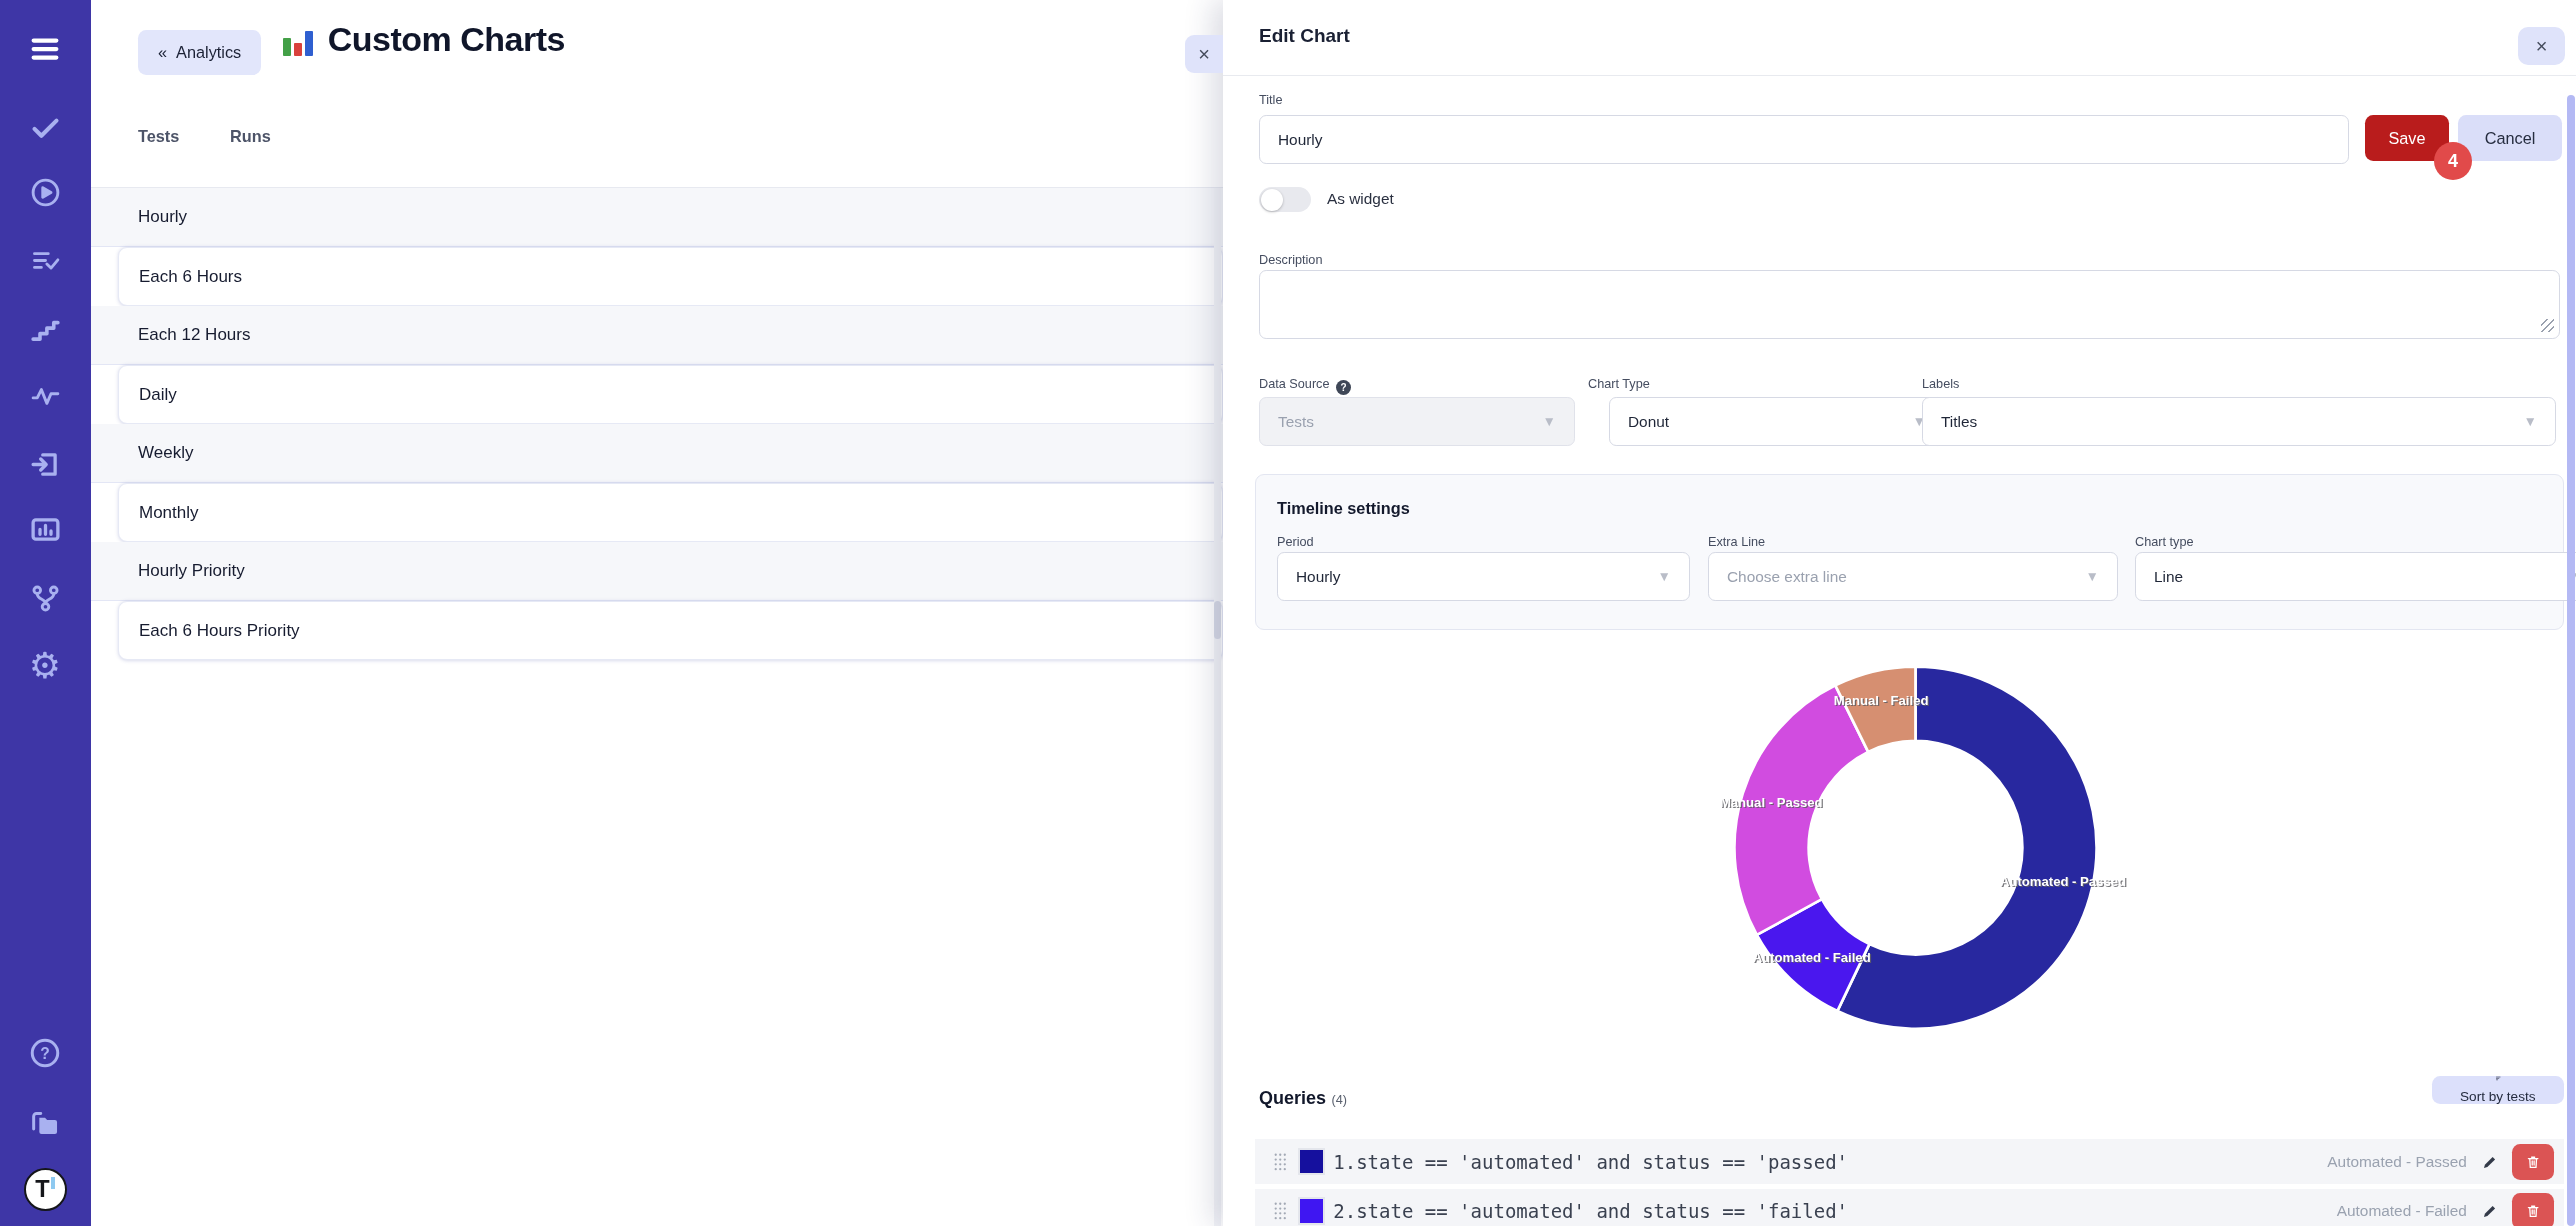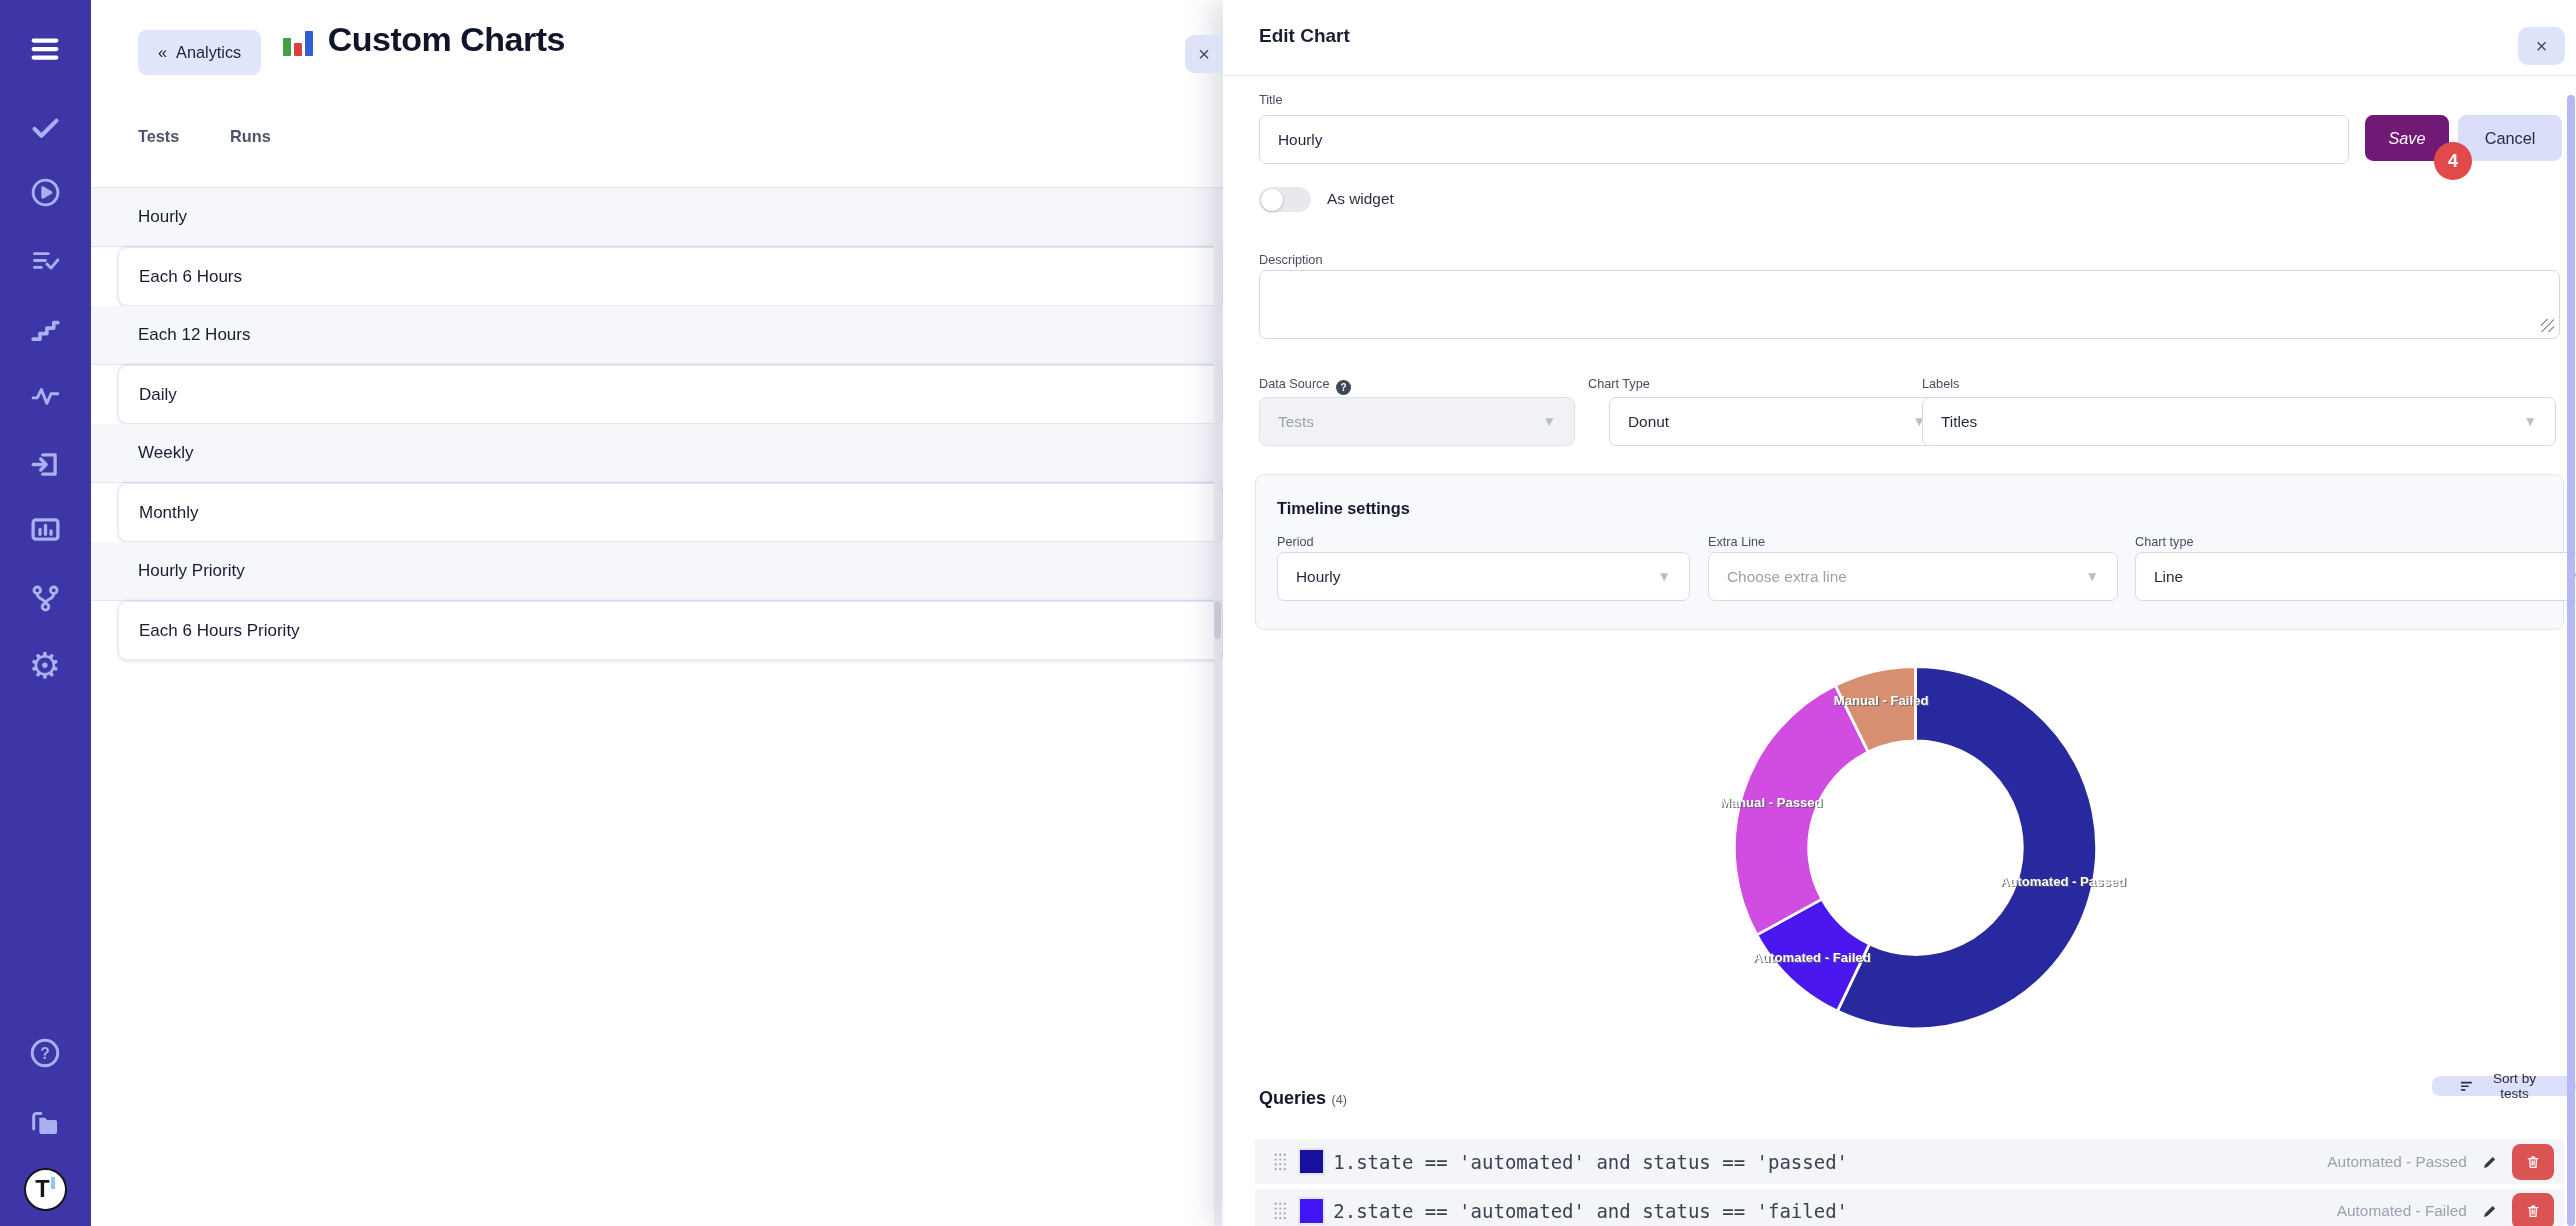--- a/index.html
+++ b/index.html
@@ -50,22 +50,22 @@
 
   .flabel{position:absolute;font-size:12.7px;color:#454d60;}
   .input,.sel{position:absolute;height:49px;background:#fff;border:0.9px solid #d6d9e4;border-radius:7.2px;
       box-sizing:border-box;font-size:15.4px;color:#1f2637;display:flex;align-items:center;padding:0 18px;}
   .sel{justify-content:space-between;cursor:pointer;}
   .sel .caret{color:#b9bdc8;font-size:13.6px;margin-left:9px;}
   .sel.disabled{background:#f1f2f5;border-color:#e0e2ea;color:#9aa1af;cursor:default;}
   .sel .ph{color:#9aa1af;}
 
   #title-input{left:36px;top:115px;width:1090px;}
-  #save-btn{position:absolute;left:1142px;top:115px;width:84px;height:46px;background:#701a75;border:none;
-      border-radius:8.2px;color:#fff;font-size:16.3px;cursor:pointer;font-family:"Liberation Sans",sans-serif;font-style:italic;}
+  #save-btn{position:absolute;left:1142px;top:115px;width:84px;height:46px;background:#b91c1c;border:none;
+      border-radius:8.2px;color:#fff;font-size:16.3px;cursor:pointer;font-family:"Liberation Sans",sans-serif;}
   #cancel-btn{position:absolute;left:1235px;top:115px;width:104px;height:46px;background:#dadef9;border:none;
       border-radius:8.2px;color:#262d40;font-size:16.3px;cursor:pointer;font-family:"Liberation Sans",sans-serif;}
   #badge{position:absolute;left:1211px;top:142px;width:38px;height:38px;border-radius:50%;background:#e14a4a;
       color:#fff;font-size:18px;font-weight:bold;display:flex;align-items:center;justify-content:center;z-index:3;}
 
   #widget-toggle{position:absolute;left:36px;top:187px;width:52px;height:25px;background:#e8e9ee;border-radius:12.7px;cursor:pointer;}
   #widget-toggle .knob{position:absolute;left:1.8px;top:1.8px;width:22px;height:22px;border-radius:50%;background:#fff;
       box-shadow:0 0.9px 2.7px rgba(0,0,0,.25);}
   #widget-label{position:absolute;left:104px;top:190px;font-size:15.4px;color:#2a3040;}
 
@@ -81,23 +81,23 @@
   #timeline-box{position:absolute;left:32px;top:474px;width:1309px;height:156px;background:#f8f9fc;
       border:0.9px solid #e3e6f1;border-radius:9px;box-sizing:border-box;}
   #timeline-heading{position:absolute;left:21px;top:23.5px;font-size:16.3px;font-weight:bold;color:#141a2d;}
   .tl-label{position:absolute;top:60px;font-size:12.7px;color:#454d60;}
   .tl-sel{top:77px;}
 
   #donut-svg{position:absolute;left:457px;top:634px;}
 
   #queries-heading{position:absolute;left:36px;top:1078px;font-size:18px;font-weight:bold;color:#12182b;margin-top:10px;}
   #queries-count{font-size:12.7px;font-weight:normal;color:#59606e;margin-left:5.4px;}
-  #sort-btn{position:absolute;left:1209px;top:1076px;height:20px;padding:0 28px;background:#dce0fb;border:none;
+  #sort-btn{position:absolute;left:1209px;top:1076px;height:28px;padding:0 28px;background:#dce0fb;border:none;
       border-radius:8.2px;font-size:13.6px;color:#242b3e;display:flex;align-items:center;gap:8.2px;cursor:pointer;
-      font-family:"Liberation Sans",sans-serif;}
+      font-family:"Liberation Sans",sans-serif;flex-direction:column;}
   #query-rows{position:absolute;left:32px;top:1139px;width:1309px;}
   .qrow{height:45px;background:#f4f5f8;display:flex;align-items:center;margin-bottom:4.5px;padding:0 10px 0 18px;box-sizing:border-box;}
   .qrow .drag{display:flex;margin-right:11px;cursor:grab;}
   .qrow .swatch{width:23.5px;height:23.5px;border:2.7px solid #e4e6ec;box-sizing:content-box;margin-right:8.2px;}
   .qcode{font-family:"DejaVu Sans Mono",monospace;font-size:19px;color:#3a4150;white-space:pre;}
   .qlabel{margin-left:auto;font-size:15.4px;color:#9aa2b0;}
   .edit-ic{margin:0 12.7px 0 14.5px;cursor:pointer;display:flex;}
   .trash-btn{width:42px;height:36px;background:#db5454;border:none;border-radius:8.2px;cursor:pointer;
       display:flex;align-items:center;justify-content:center;}
 

